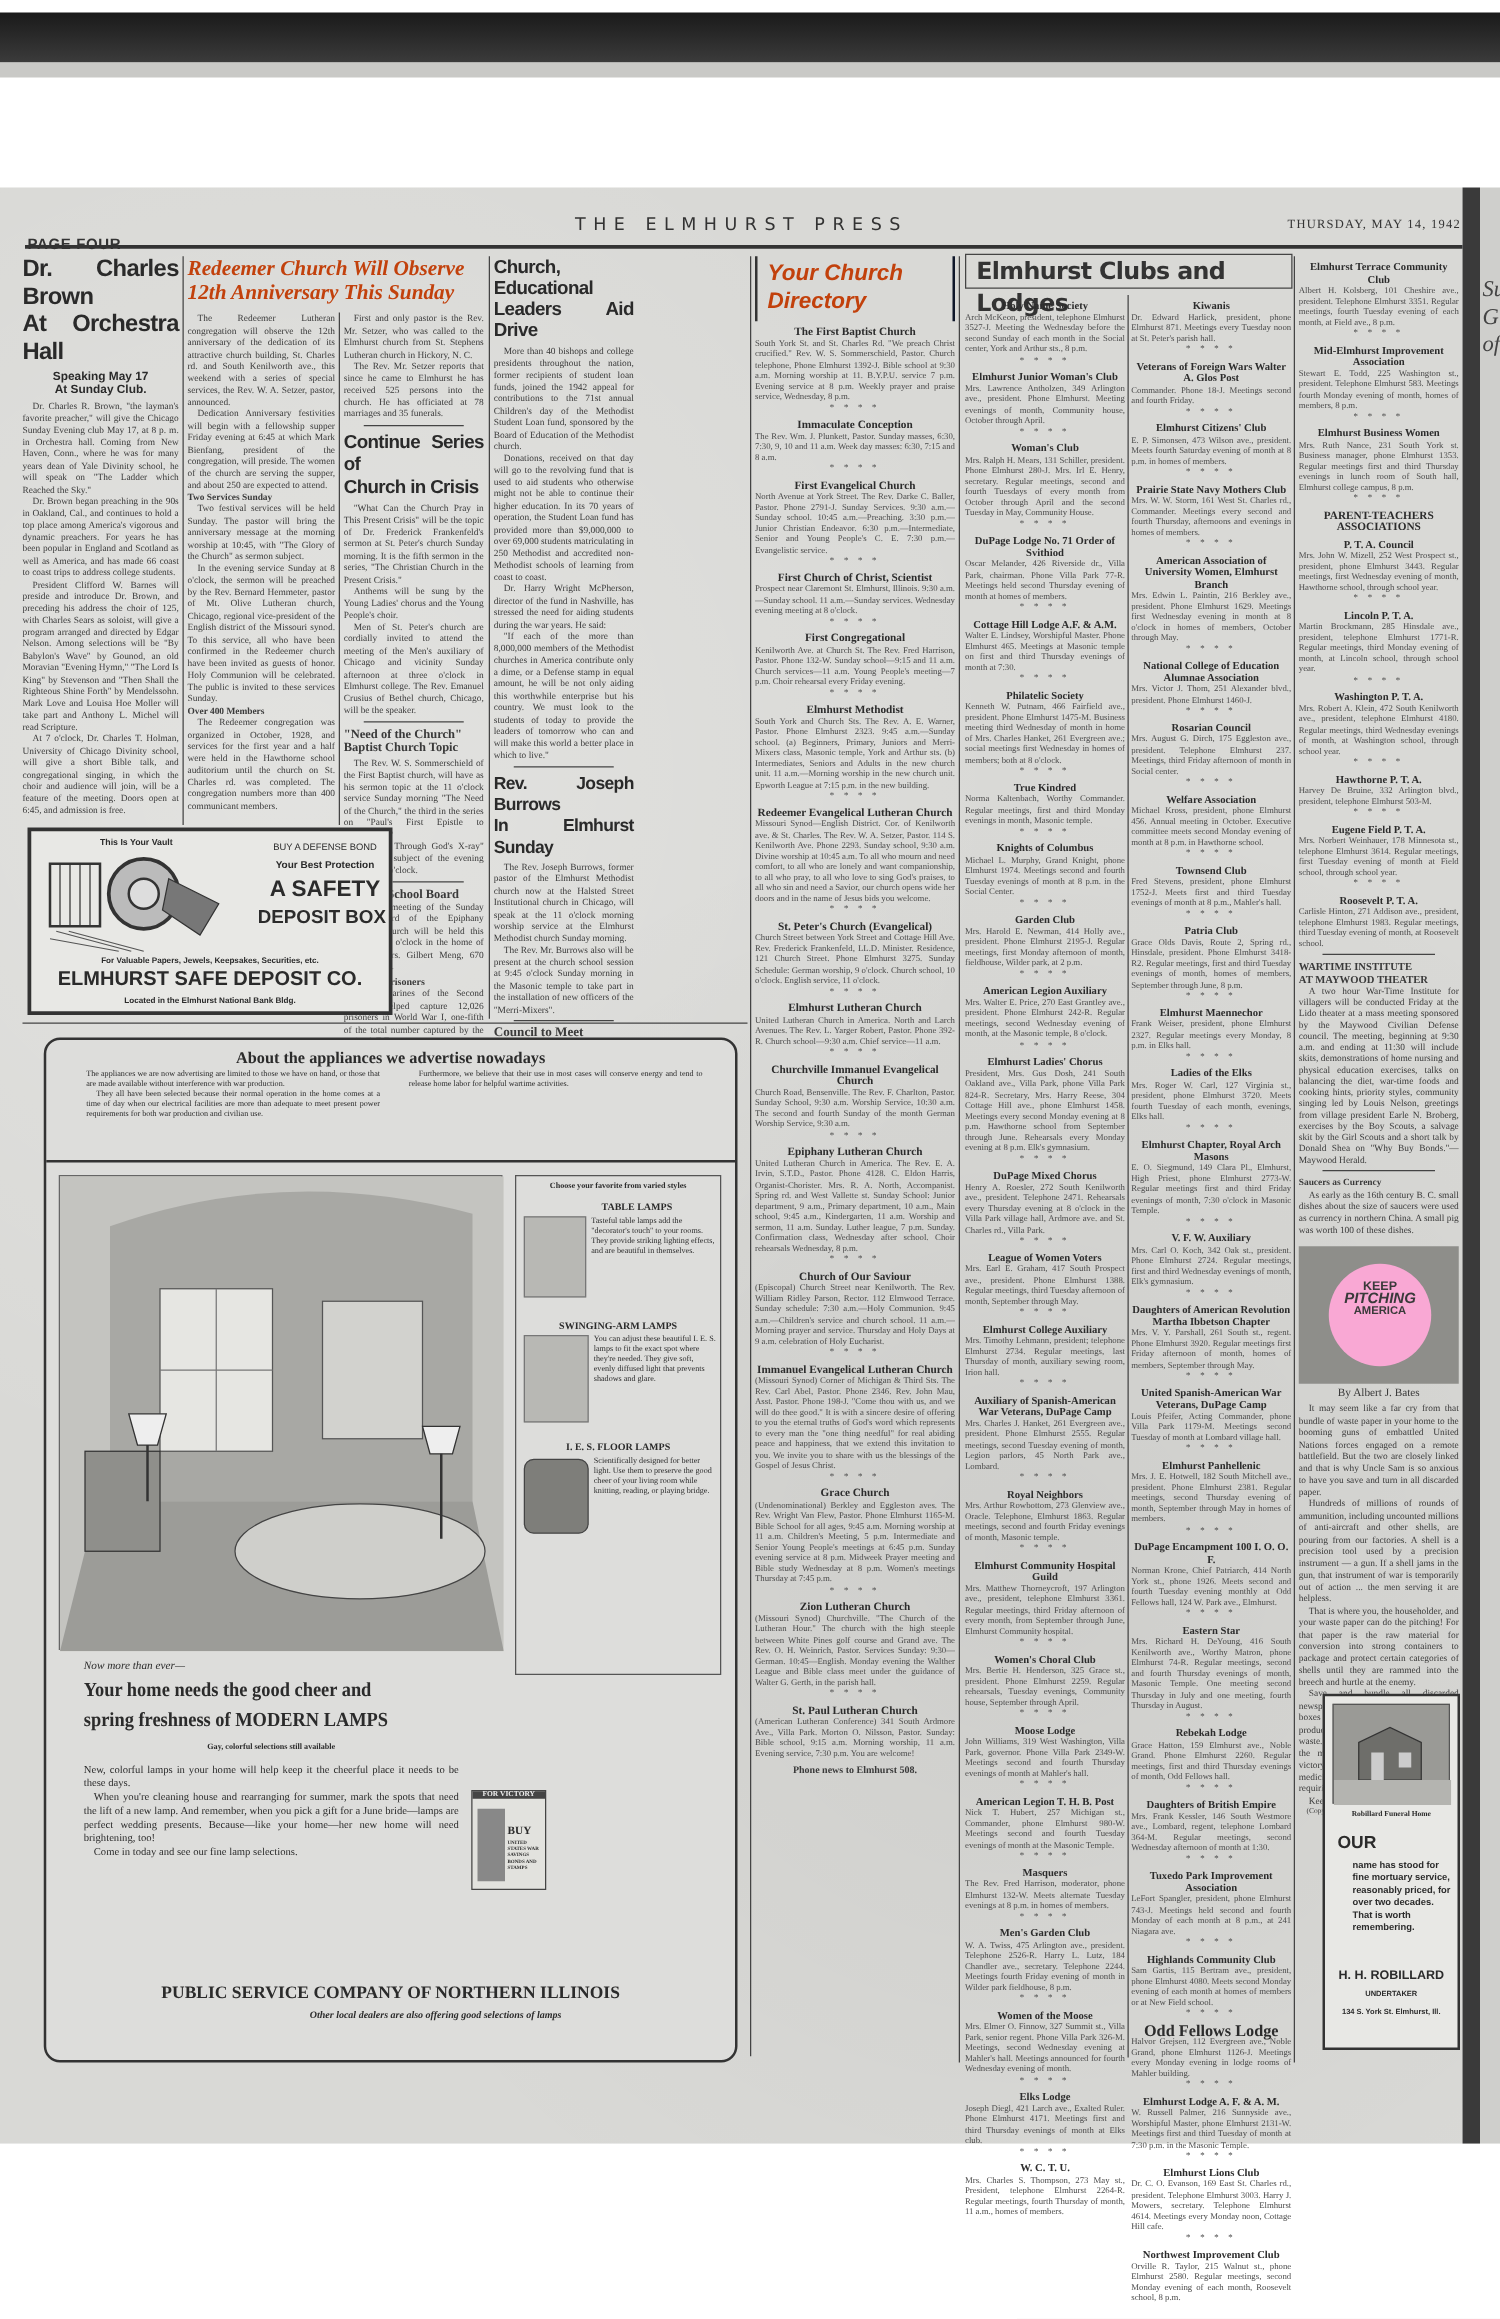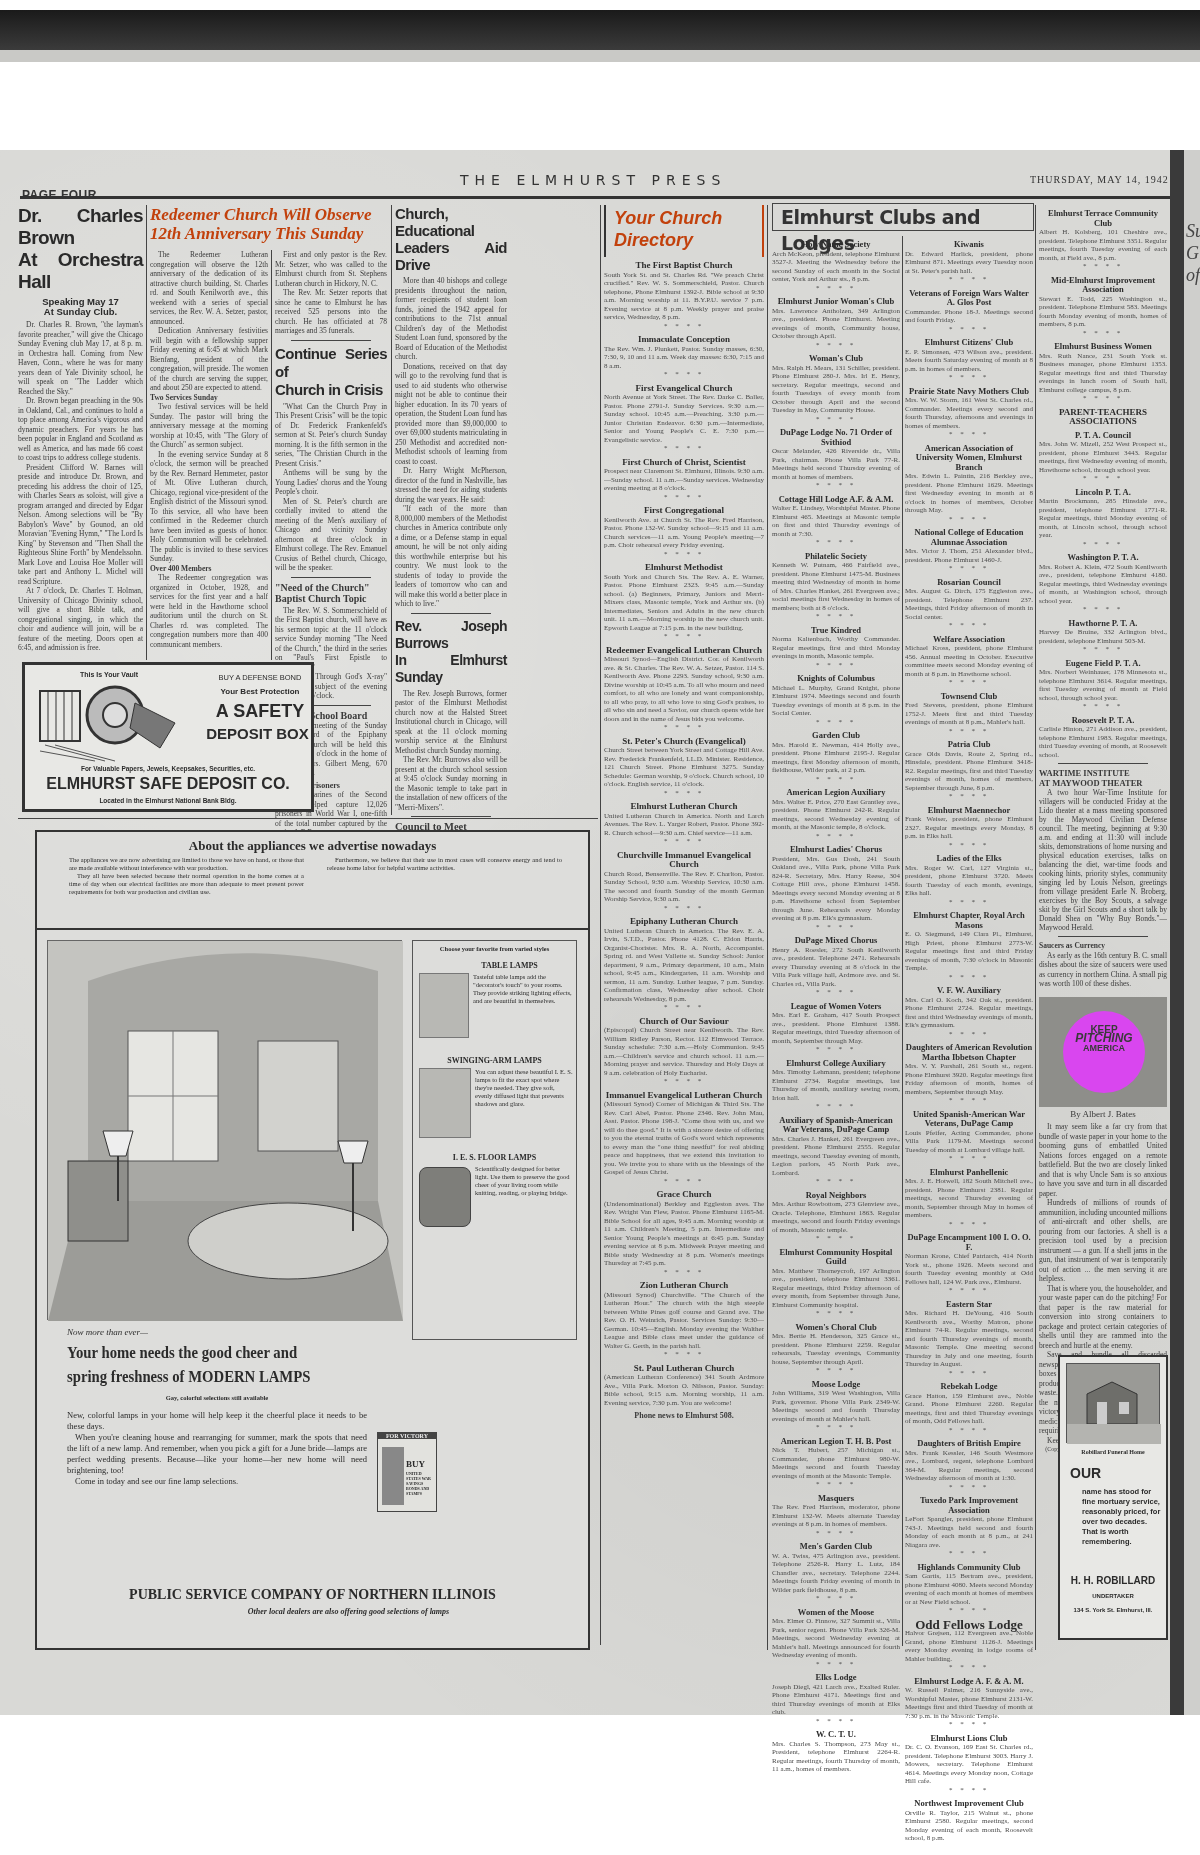--- a/index.html
+++ b/index.html
@@ -181,21 +181,21 @@
   <div style="position:absolute;left:180px;top:22px;width:110px;text-align:center;font-size:8px;font-weight:bold;font-family:'Liberation Sans',sans-serif;">Your Best Protection</div>
   <div style="position:absolute;left:180px;top:36px;width:110px;text-align:center;font-size:18px;font-weight:bold;font-family:'Liberation Sans',sans-serif;letter-spacing:0px;">A SAFETY</div>
   <div style="position:absolute;left:175px;top:60px;width:115px;text-align:center;font-size:15px;font-weight:bold;font-family:'Liberation Sans',sans-serif;">DEPOSIT BOX</div>
   <div style="position:absolute;left:0;top:100px;width:286px;text-align:center;font-size:6.5px;font-weight:bold;font-family:'Liberation Sans',sans-serif;">For Valuable Papers, Jewels, Keepsakes, Securities, etc.</div>
   <div style="position:absolute;left:0;top:110px;width:286px;text-align:center;font-size:16px;font-weight:bold;font-family:'Liberation Sans',sans-serif;">ELMHURST SAFE DEPOSIT CO.</div>
   <div style="position:absolute;left:0;top:132px;width:286px;text-align:center;font-size:6.5px;font-weight:bold;font-family:'Liberation Sans',sans-serif;">Located in the Elmhurst National Bank Bldg.</div>
 </div>
 
 <div class="hline" style="left:18px;top:818px;width:580px;"></div>
 
-<div class="ad-box" style="left:35px;top:830px;width:555px;height:820px;border-width:2px;background:#dddddb;">
+<div class="ad-box" style="left:35px;top:830px;width:555px;height:820px;border-width:2px;background:#dddddb;border-radius:13px;">
   <div style="position:absolute;left:0;top:6px;width:551px;text-align:center;font-size:13px;font-weight:bold;">About the appliances we advertise nowadays</div>
   <div style="position:absolute;left:32px;top:24px;width:235px;font-size:6.5px;line-height:8px;text-align:justify;">
     <p>The appliances we are now advertising are limited to those we have on hand, or those that are made available without interference with war production.</p>
     <p class="p">They all have been selected because their normal operation in the home comes at a time of day when our electrical facilities are more than adequate to meet present power requirements for both war production and civilian use.</p>
   </div>
   <div style="position:absolute;left:290px;top:24px;width:235px;font-size:6.5px;line-height:8px;text-align:justify;">
     <p class="p">Furthermore, we believe that their use in most cases will conserve energy and tend to release home labor for helpful wartime activities.</p>
   </div>
   <div class="hline" style="left:0;top:96px;width:551px;height:2px;background:#333;"></div>
 
@@ -249,21 +249,21 @@
     <div style="background:#444;color:#eee;font-size:6px;text-align:center;font-weight:bold;">FOR VICTORY</div>
     <div style="position:absolute;left:28px;top:26px;font-size:9px;font-weight:bold;">BUY</div>
     <div style="position:absolute;left:28px;top:38px;width:30px;font-size:4px;line-height:5px;font-weight:bold;">UNITED STATES WAR SAVINGS BONDS AND STAMPS</div>
     <div style="position:absolute;left:4px;top:14px;width:22px;height:58px;background:#888;"></div>
   </div>
   <div style="position:absolute;left:0;top:755px;width:551px;text-align:center;font-size:14px;font-weight:bold;">PUBLIC SERVICE COMPANY OF NORTHERN ILLINOIS</div>
   <div style="position:absolute;left:0;top:775px;width:623px;text-align:center;font-size:8px;font-style:italic;font-weight:bold;">Other local dealers are also offering good selections of lamps</div>
 </div>
 
 <div class="col" style="left:604px;top:205px;width:160px;">
-  <div style="border-left:2px solid #333;border-right:2px solid #c2410c;padding:2px 8px 6px;">
+  <div style="border-left:2px solid #333;border-right:2px solid #0f172a;padding:2px 8px 6px;">
     <div class="hd-italic" style="font-size:18px;line-height:22px;font-family:'Liberation Sans',sans-serif;">Your Church</div>
     <div class="hd-italic" style="font-size:18px;line-height:22px;font-family:'Liberation Sans',sans-serif;">Directory</div>
   </div>
   <div id="churches">
       <div>
         <div class="entry-title" style="font-size: 9px;">The First Baptist Church</div>
         <div class="entry-body">South York St. and St. Charles Rd. "We preach Christ crucified." Rev. W. S. Sommerschield, Pastor. Church telephone, Phone Elmhurst 1392-J. Bible school at 9:30 a.m. Morning worship at 11. B.Y.P.U. service 7 p.m. Evening service at 8 p.m. Weekly prayer and praise service, Wednesday, 8 p.m.</div>
       </div>
       <div class="stars">* * * *</div>
       <div>
@@ -670,21 +670,21 @@
     </div>
   <div class="hline" style="position:relative;width:90px;margin:4px auto;"></div>
   <div style="font-weight:bold;font-size:8.5px;line-height:10px;">WARTIME INSTITUTE</div>
   <div style="font-weight:bold;font-size:8.5px;line-height:10px;">AT MAYWOOD THEATER</div>
   <p class="p" style="font-size:7.5px;line-height:9px;">A two hour War-Time Institute for villagers will be conducted Friday at the Lido theater at a mass meeting sponsored by the Maywood Civilian Defense council. The meeting, beginning at 9:30 a.m. and ending at 11:30 will include skits, demonstrations of home nursing and physical education exercises, talks on balancing the diet, war-time foods and cooking hints, priority styles, community singing led by Louis Nelson, greetings from village president Earle N. Broberg, exercises by the Boy Scouts, a salvage skit by the Girl Scouts and a short talk by Donald Shea on "Why Buy Bonds."—Maywood Herald.</p>
   <div class="hline" style="position:relative;width:90px;margin:4px auto;"></div>
   <div style="font-weight:bold;font-size:7.5px;">Saucers as Currency</div>
   <p class="p">As early as the 16th century B. C. small dishes about the size of saucers were used as currency in northern China. A small pig was worth 100 of these dishes.</p>
 
   <div style="position:relative;margin-top:8px;width:128px;height:110px;background:#8e8e8a;">
-    <div style="position:absolute;left:24px;top:14px;width:82px;height:82px;border-radius:50%;background:#d946ef;text-align:center;">
+    <div style="position:absolute;left:24px;top:14px;width:82px;height:82px;border-radius:50%;background:#f9a8d4;text-align:center;">
       <div style="margin-top:14px;font-weight:bold;font-size:10px;font-family:'Liberation Sans',sans-serif;">KEEP</div>
       <div style="font-weight:bold;font-style:italic;font-size:12px;font-family:'Liberation Sans',sans-serif;">PITCHING</div>
       <div style="font-weight:bold;font-size:9px;font-family:'Liberation Sans',sans-serif;">AMERICA</div>
     </div>
   </div>
   <div style="text-align:center;font-size:9px;margin:3px 0;">By Albert J. Bates</div>
   <p class="p">It may seem like a far cry from that bundle of waste paper in your home to the booming guns of embattled United Nations forces engaged on a remote battlefield. But the two are closely linked and that is why Uncle Sam is so anxious to have you save and turn in all discarded paper.</p>
   <p class="p">Hundreds of millions of rounds of ammunition, including uncounted millions of anti-aircraft and other shells, are pouring from our factories. A shell is a precision tool used by a precision instrument — a gun. If a shell jams in the gun, that instrument of war is temporarily out of action ... the men serving it are helpless.</p>
   <p class="p">That is where you, the householder, and your waste paper can do the pitching! For that paper is the raw material for conversion into strong containers to package and protect certain categories of shells until they are rammed into the breech and hurtle at the enemy.</p>
   <p class="p">Save and bundle all discarded newspapers, wrapping paper, cardboard boxes and any and all kinds of paper products. You may sell or donate this waste. Either way your paper will reach the mills and become an adjunct to victory, whether in protecting shells, medicines, foods or other war shipments requiring a cover.</p>

